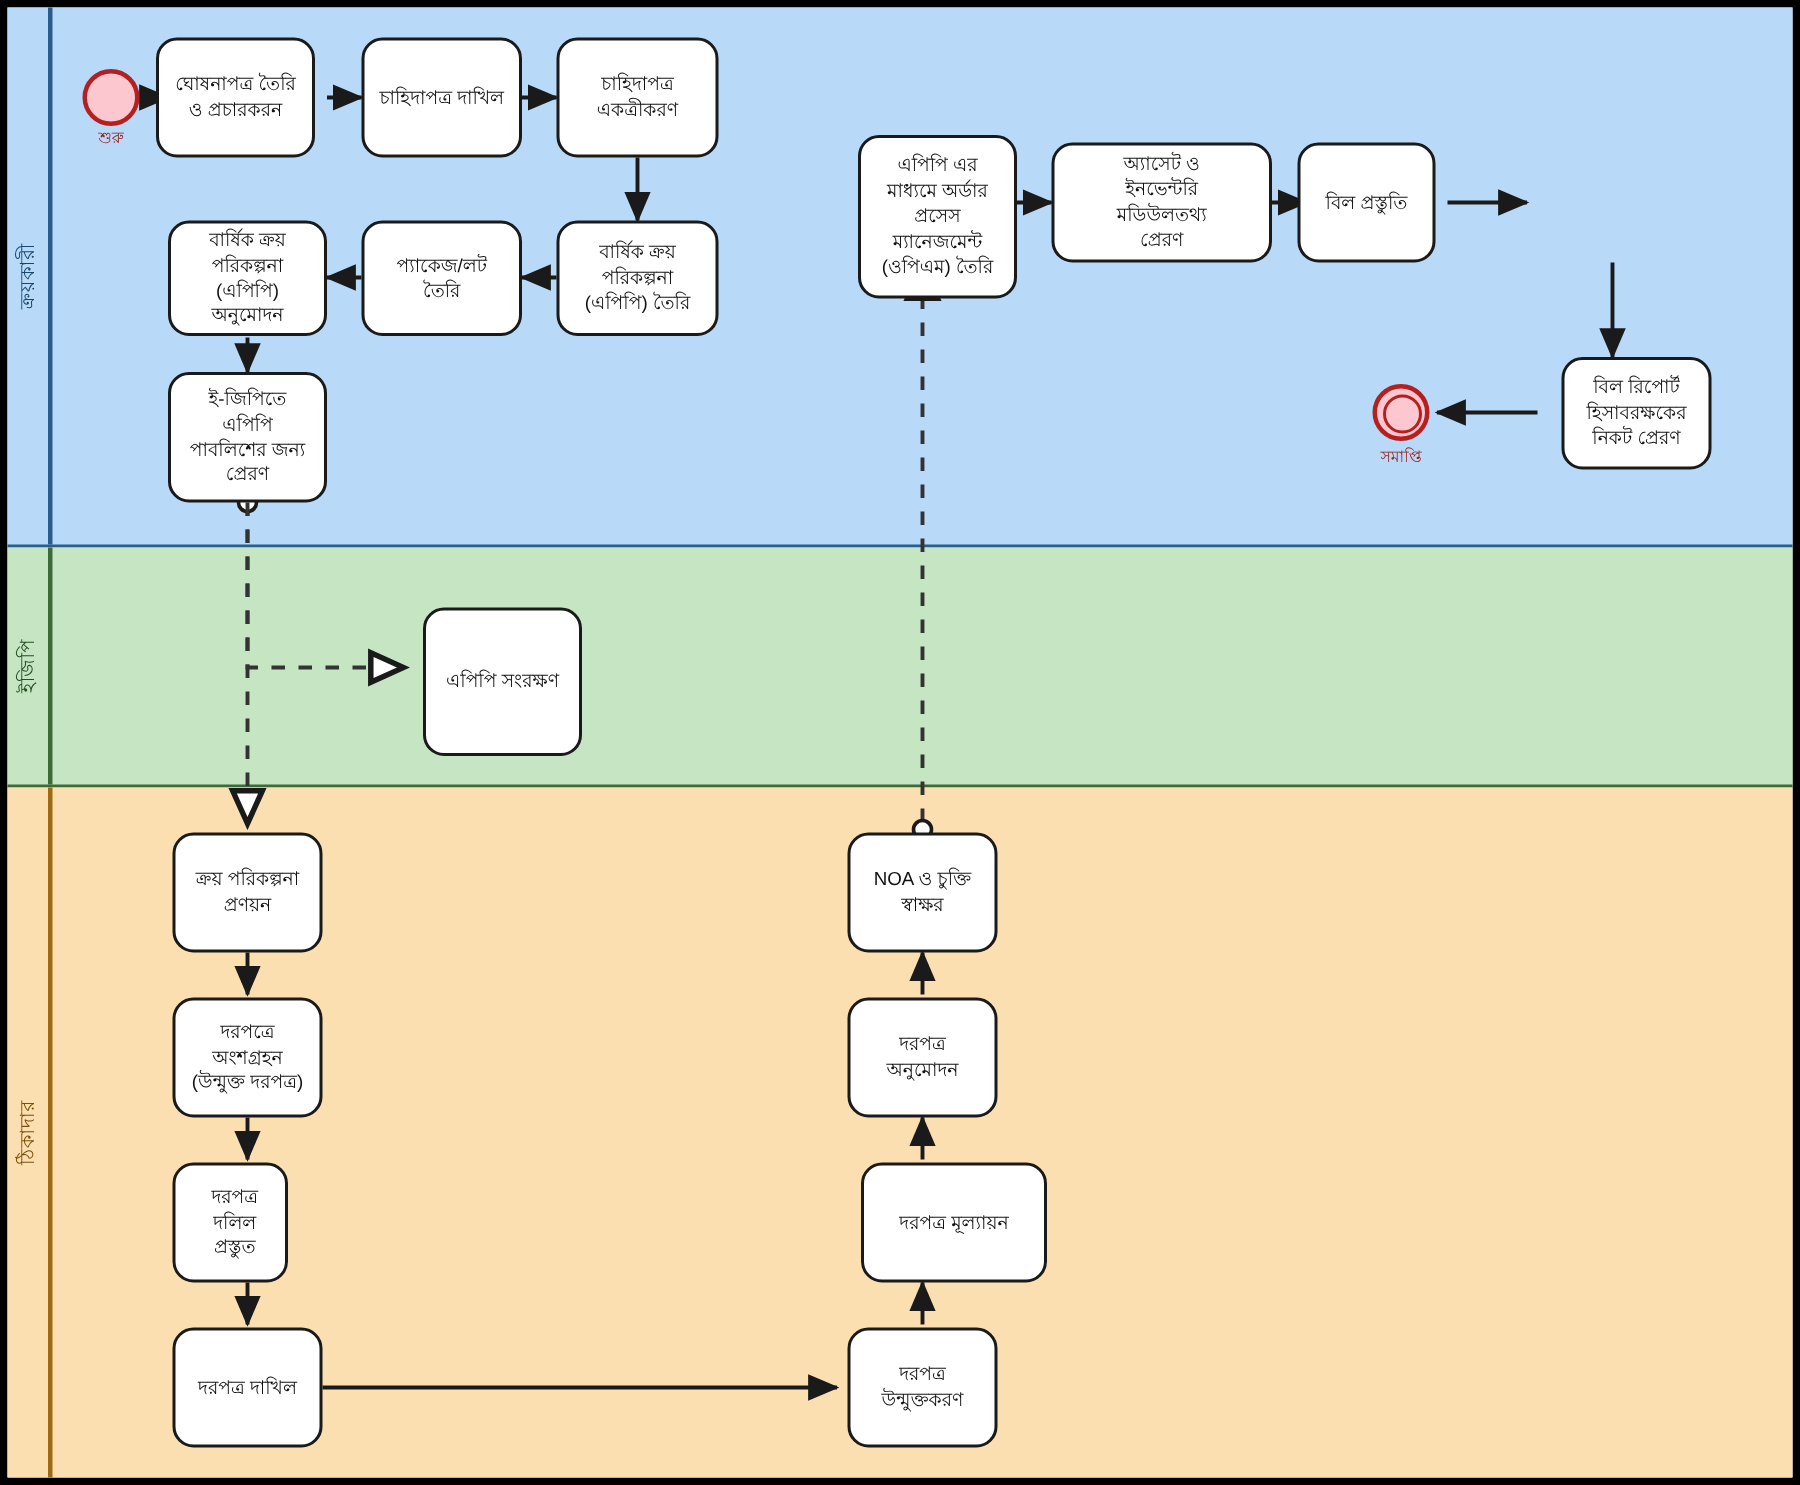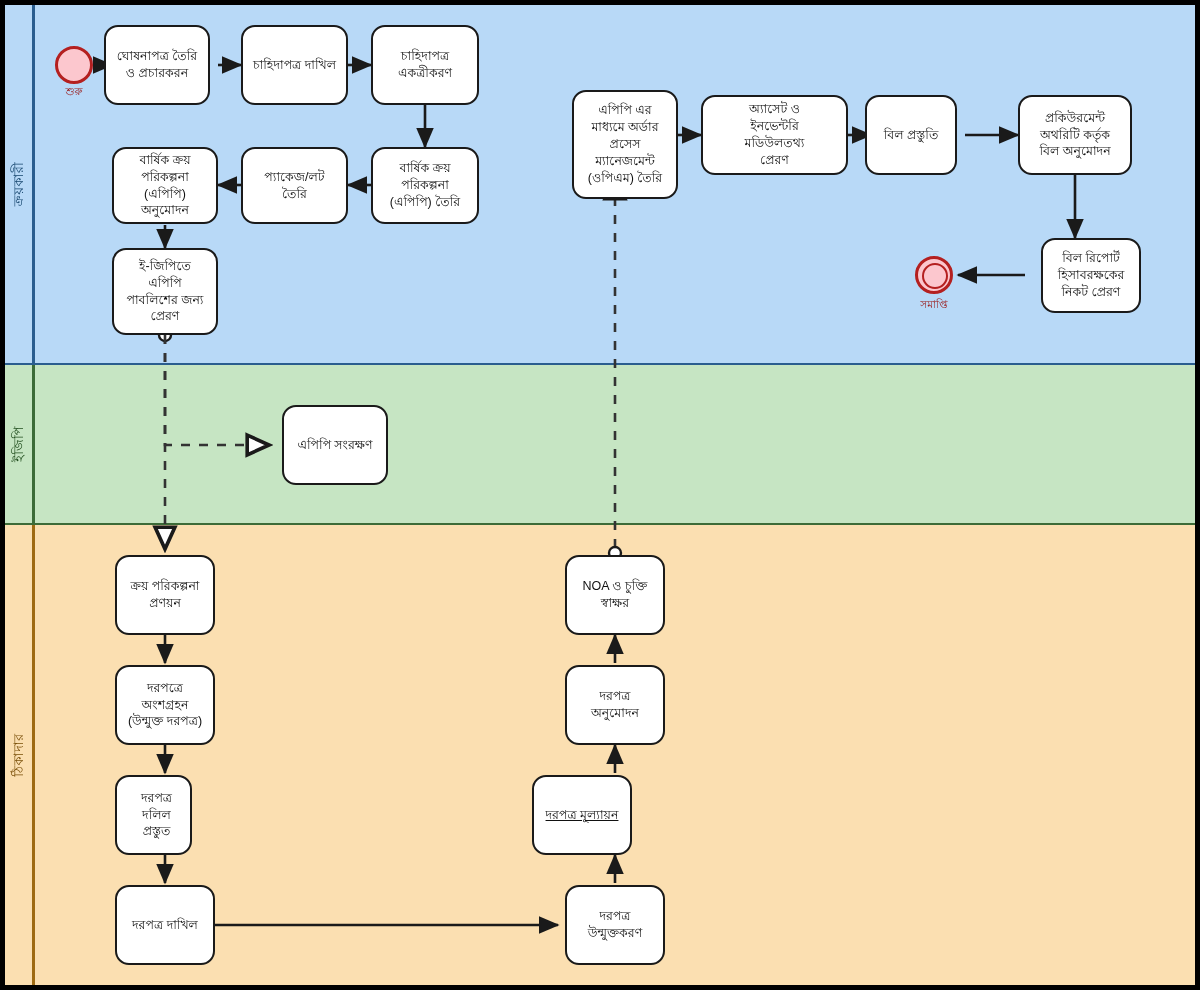--- a/index.html
+++ b/index.html
@@ -260,39 +260,36 @@
   <div class="task" style="left:572px; top:90px;  width:106px; height:109px;">এপিপি এর
 মাধ্যমে অর্ডার
 প্রসেস
 ম্যানেজমেন্ট
 (ওপিএম) তৈরি</div>
   <div class="task" style="left:701px; top:95px;  width:147px; height:80px;">অ্যাসেট ও
 ইনভেন্টরি
 মডিউলতথ্য
 প্রেরণ</div>
   <div class="task" style="left:865px; top:95px;  width:92px; height:80px;">বিল প্রস্তুতি</div>
-  <div class="task" style="left:1018px; top:95px; width:114px; height:80px;">প্রকিউরমেন্ট
-অথরিটি কর্তৃক
-বিল অনুমোদন</div>
   <div class="task" style="left:1025px; top:238px; width:100px; height:75px;margin-left:16px;">বিল রিপোর্ট
 হিসাবরক্ষকের
 নিকট প্রেরণ</div>
 
-  <div class="task" style="left:282px; top:405px; width:106px; height:80px;font-family:Liberation Serif, serif;">এপিপি সংরক্ষণ</div>
+  <div class="task" style="left:282px; top:405px; width:106px; height:99px;">এপিপি সংরক্ষণ</div>
 
   <div class="task" style="left:115px; top:555px; width:100px; height:80px;">ক্রয় পরিকল্পনা
 প্রণয়ন</div>
   <div class="task" style="left:115px; top:665px; width:100px; height:80px;">দরপত্রে
 অংশগ্রহন
 (উন্মুক্ত দরপত্র)</div>
   <div class="task" style="left:115px; top:775px; width:77px; height:80px;padding-left:12px;">দরপত্র দলিল
 প্রস্তুত</div>
   <div class="task" style="left:115px; top:885px; width:100px; height:80px;">দরপত্র দাখিল</div>
 
   <div class="task" style="left:565px; top:885px; width:100px; height:80px;">দরপত্র
 উন্মুক্তকরণ</div>
-  <div class="task" style="left:532px; top:775px; width:100px; height:80px;text-decoration:underline;">দরপত্র মূল্যায়ন</div>
+  <div class="task" style="left:574px; top:775px; width:124px; height:80px;">দরপত্র মূল্যায়ন</div>
   <div class="task" style="left:565px; top:665px; width:100px; height:80px;">দরপত্র
 অনুমোদন</div>
   <div class="task" style="left:565px; top:555px; width:100px; height:80px;">NOA ও চুক্তি
 স্বাক্ষর</div>
 
 </div>
 
 </body></html>

